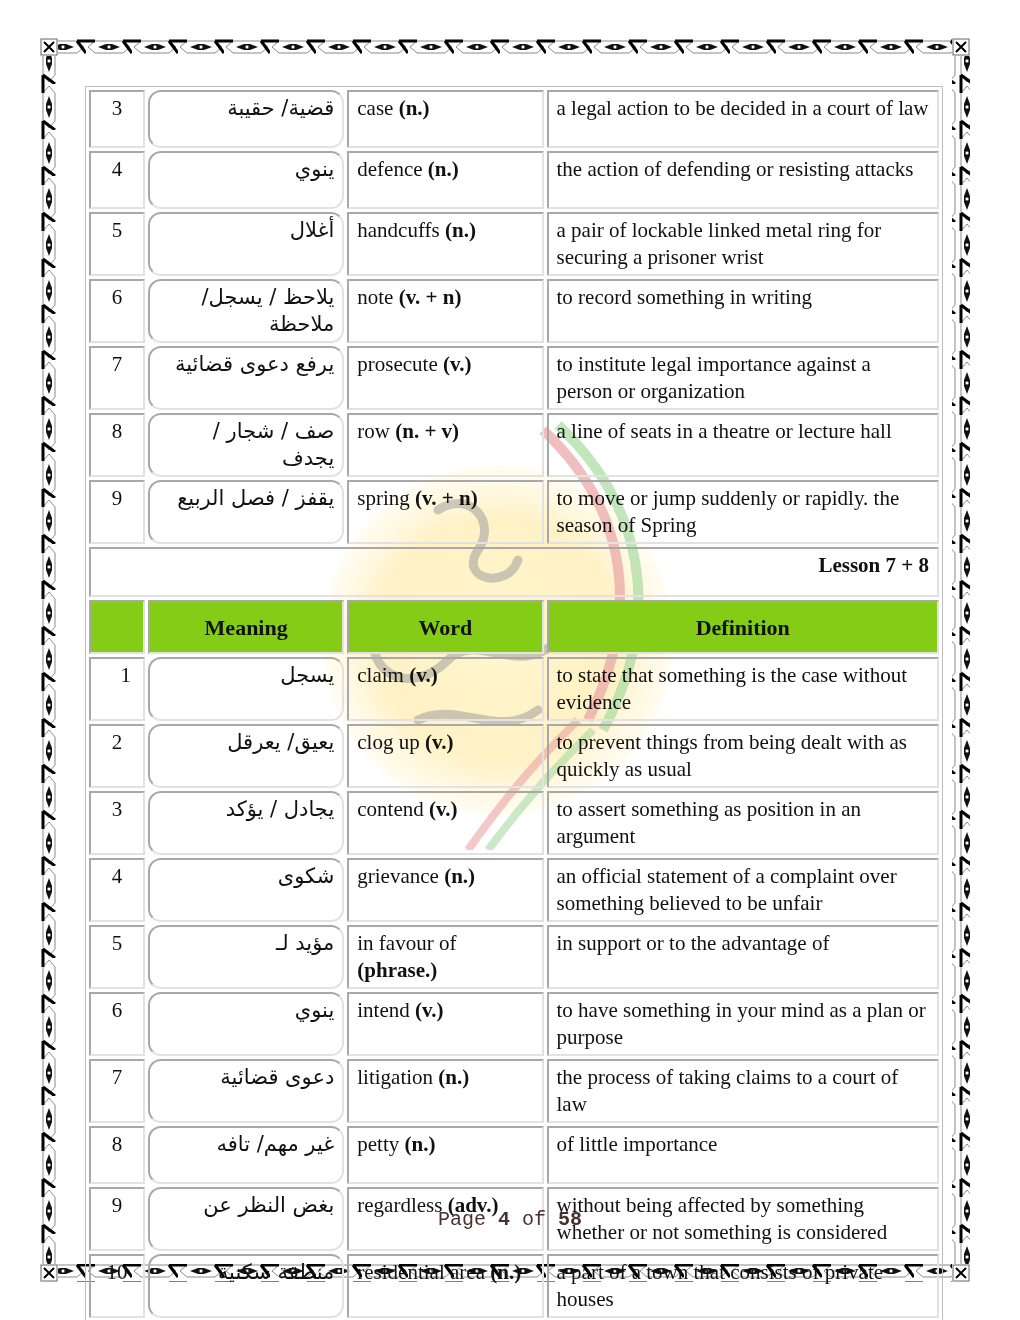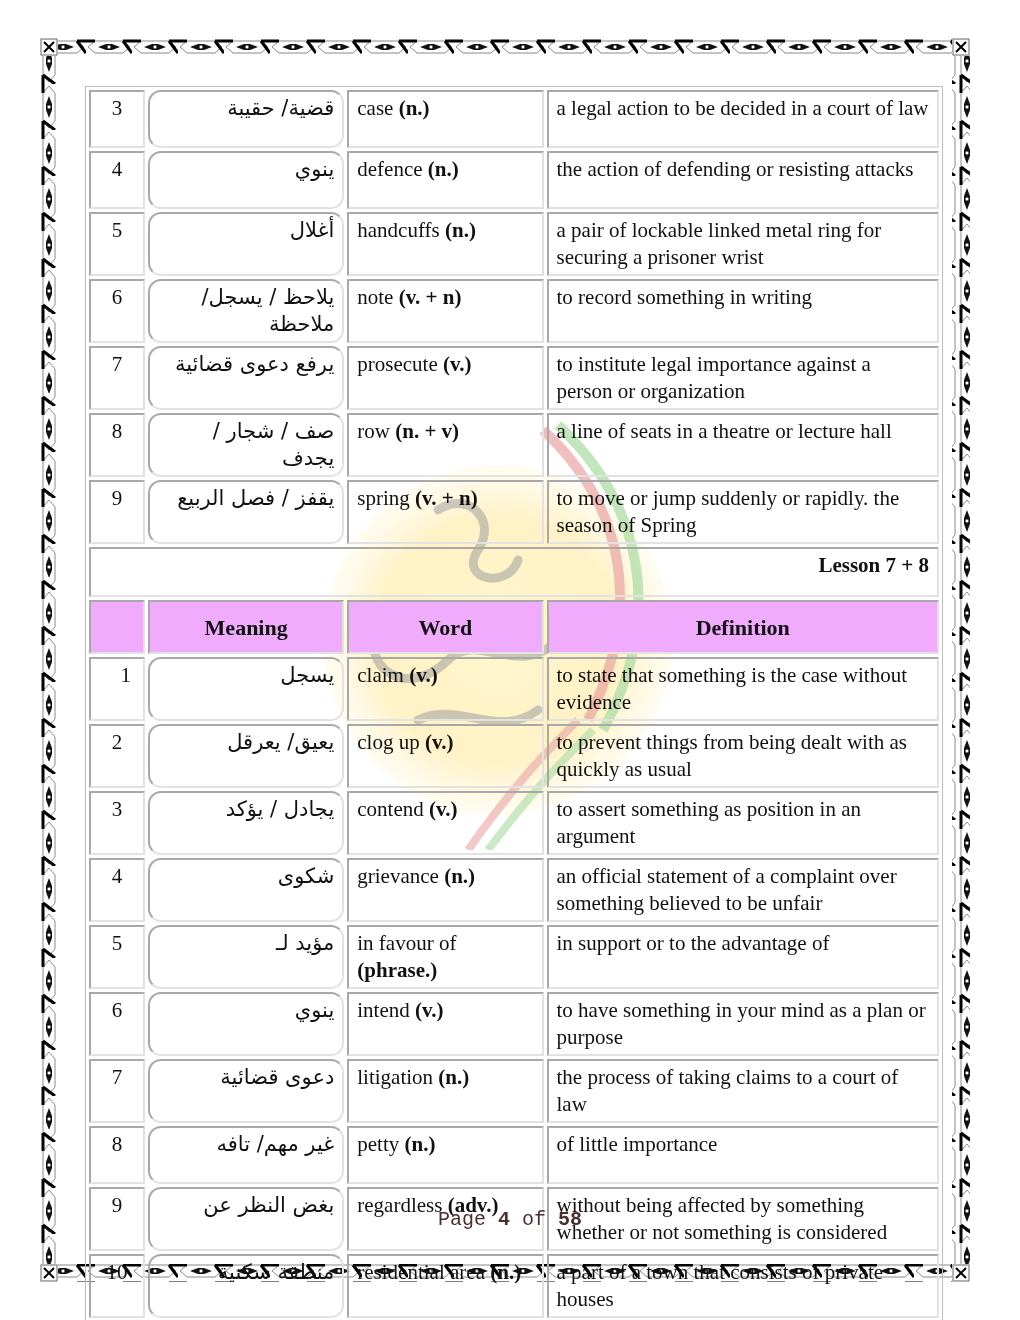--- a/index.html
+++ b/index.html
@@ -39,21 +39,21 @@
     font-size: 21px;
     line-height: 27px;
     padding: 3px 8px 3px 8px;
     background: transparent;
   }
   td.num { text-align: center; vertical-align: middle; }
   td.num.one { text-align: right; padding-right: 12px; }
   td.meaning { text-align: right; direction: rtl; font-family: "DejaVu Sans", sans-serif; font-size: 17px; line-height: 24px; border-radius: 13px; }
   td.word b, td.word .pos { font-weight: bold; }
   td.lesson { text-align: right; vertical-align: middle; font-weight: bold; font-size: 22px; height: 40px; }
-  tr.hdr td { background: #f0abfc; font-weight: bold; font-size: 22px; text-align: center; vertical-align: middle; height: 44px; margin-top: 32px; }
+  tr.hdr td { background: #84cc16; font-weight: bold; font-size: 22px; text-align: center; vertical-align: middle; height: 44px; margin-top: 32px; }
   .phrase-pos { display: block; text-align: left; font-weight: bold; padding-right: 8px; }
 
   .footer {
     position: absolute; left: 0; width: 1020px; top: 1208px; text-align: center;
     font-family: Liberation Mono, monospace; font-size: 20px; color: #4a2f2f;
   }
   .footer b { font-weight: bold; }
 </style>
 </head>
 <body>

